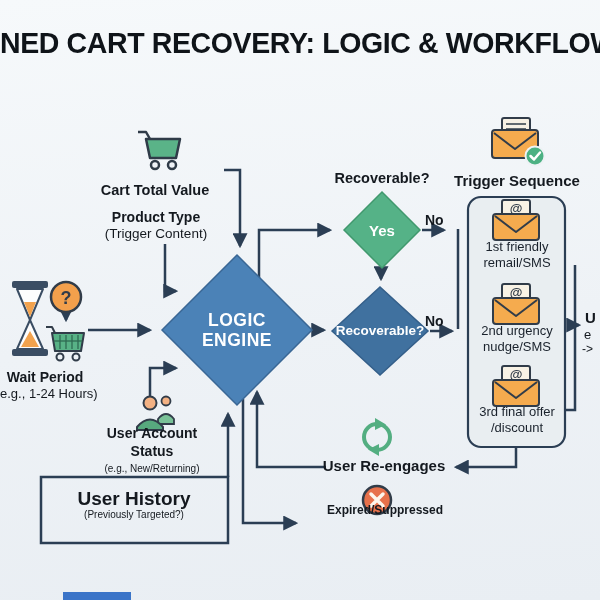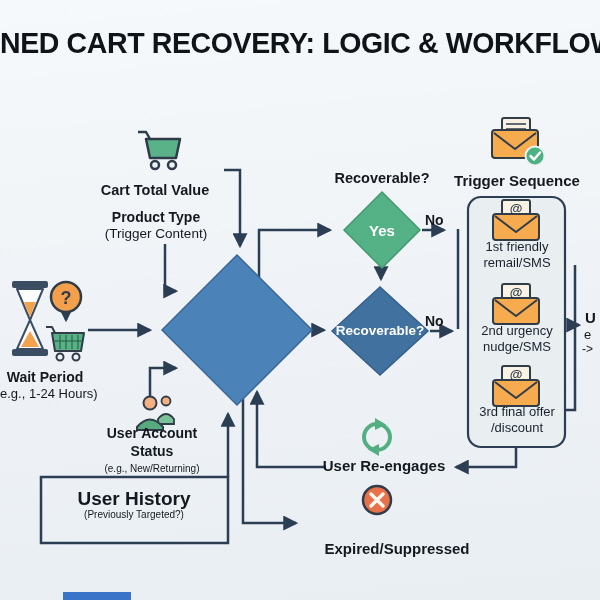--- a/index.html
+++ b/index.html
@@ -156,20 +156,24 @@
 </div>
 
 <div class="t b c" style="left:382px;top:170px;font-size:14.5px;">Recoverable?</div>
 <div class="t b c" style="left:517px;top:172px;font-size:15px;">Trigger Sequence</div>
 
 <div class="t b c w" style="left:382px;top:222px;font-size:15px;">Yes</div>
 <div class="t b" style="left:425px;top:212px;font-size:14px;">No</div>
 <div class="t b" style="left:425px;top:313px;font-size:14px;">No</div>
 <div class="t b c w" style="left:380px;top:323px;font-size:13.5px;">Recoverable?</div>
 
+<div class="t c w" style="left:237px;top:310px;">
+  <span class="b" style="font-size:17.5px;line-height:20px;letter-spacing:0.5px;">LOGIC</span>
+  <span class="b" style="font-size:17.5px;line-height:20px;letter-spacing:0.5px;">ENGINE</span>
+</div>
 
 <div class="t b c" style="left:45px;top:369px;font-size:14px;">Wait Period</div>
 <div class="t sub" style="left:0px;top:386px;font-size:13px;">e.g., 1-24 Hours)</div>
 
 <div class="t c" style="left:152px;top:424px;">
   <span class="b" style="font-size:14px;line-height:18px;">User Account</span>
   <span class="b" style="font-size:14px;line-height:18px;">Status</span>
   <span class="sub" style="font-size:10px;line-height:17px;">(e.g., New/Returning)</span>
 </div>
 
@@ -185,19 +189,19 @@
 <div class="t c step" style="left:517px;top:323px;">
   <span>2nd urgency</span>
   <span>nudge/SMS</span>
 </div>
 <div class="t c step" style="left:517px;top:404px;">
   <span>3rd final offer</span>
   <span>/discount</span>
 </div>
 
 <div class="t b c" style="left:384px;top:457px;font-size:15px;">User Re-engages</div>
-<div class="t b c" style="left:385px;top:540px;font-size:15px;margin-left:12px;">Expired/Suppressed</div>
+<div class="t b c" style="left:385px;top:503px;font-size:12px;">Expired/Suppressed</div>
 
 <div class="t b frag" style="left:585px;top:309px;font-size:15px;">U</div>
 <div class="t frag" style="left:584px;top:327px;font-size:13px;">e</div>
 <div class="t frag" style="left:582px;top:342px;font-size:12px;">-&gt;</div>
 
 </div>
 
 </body></html>

